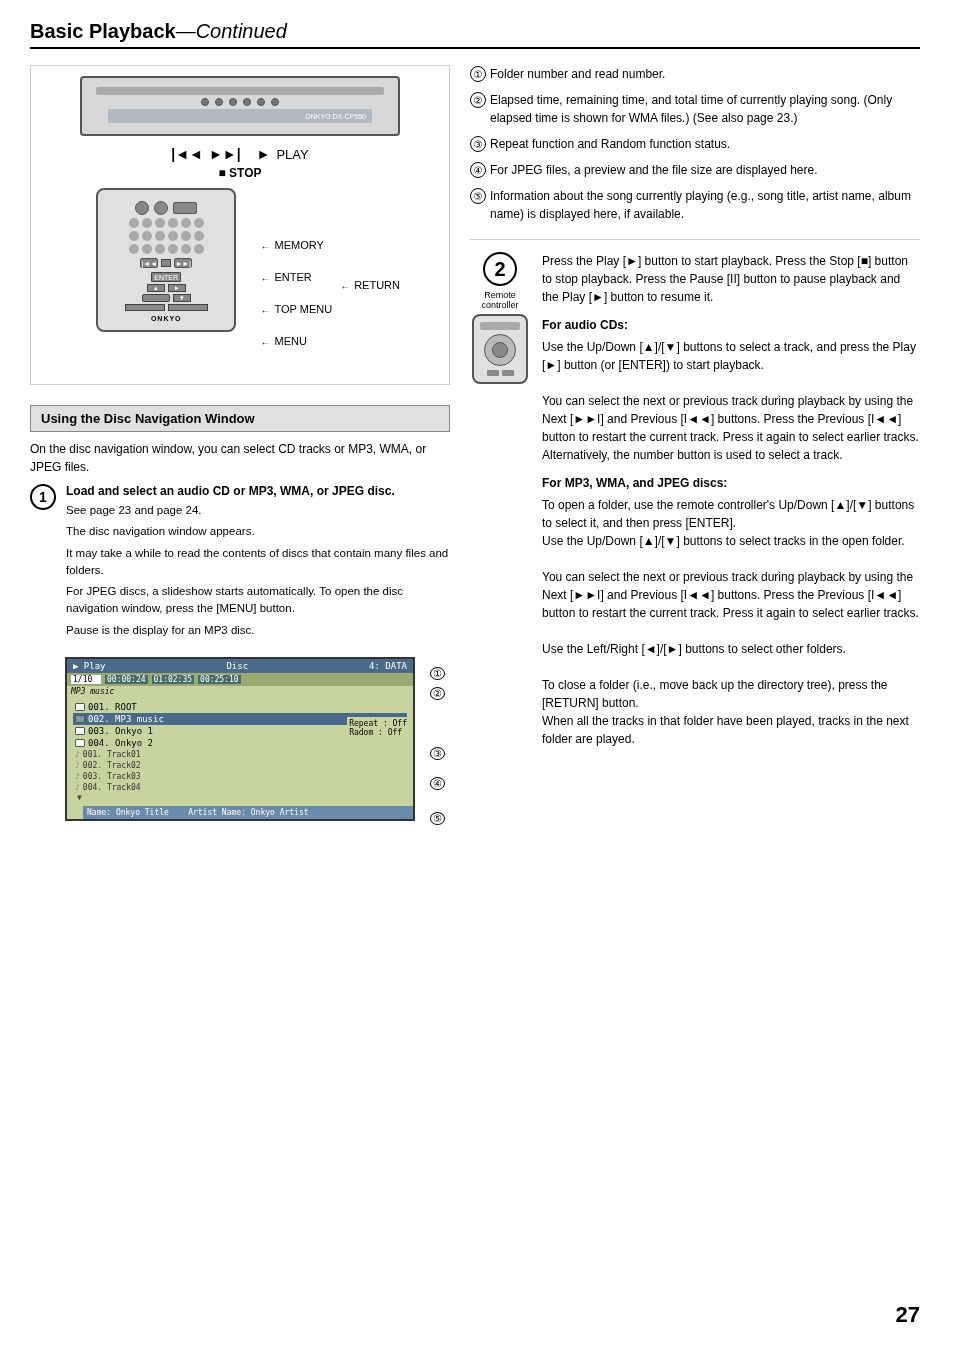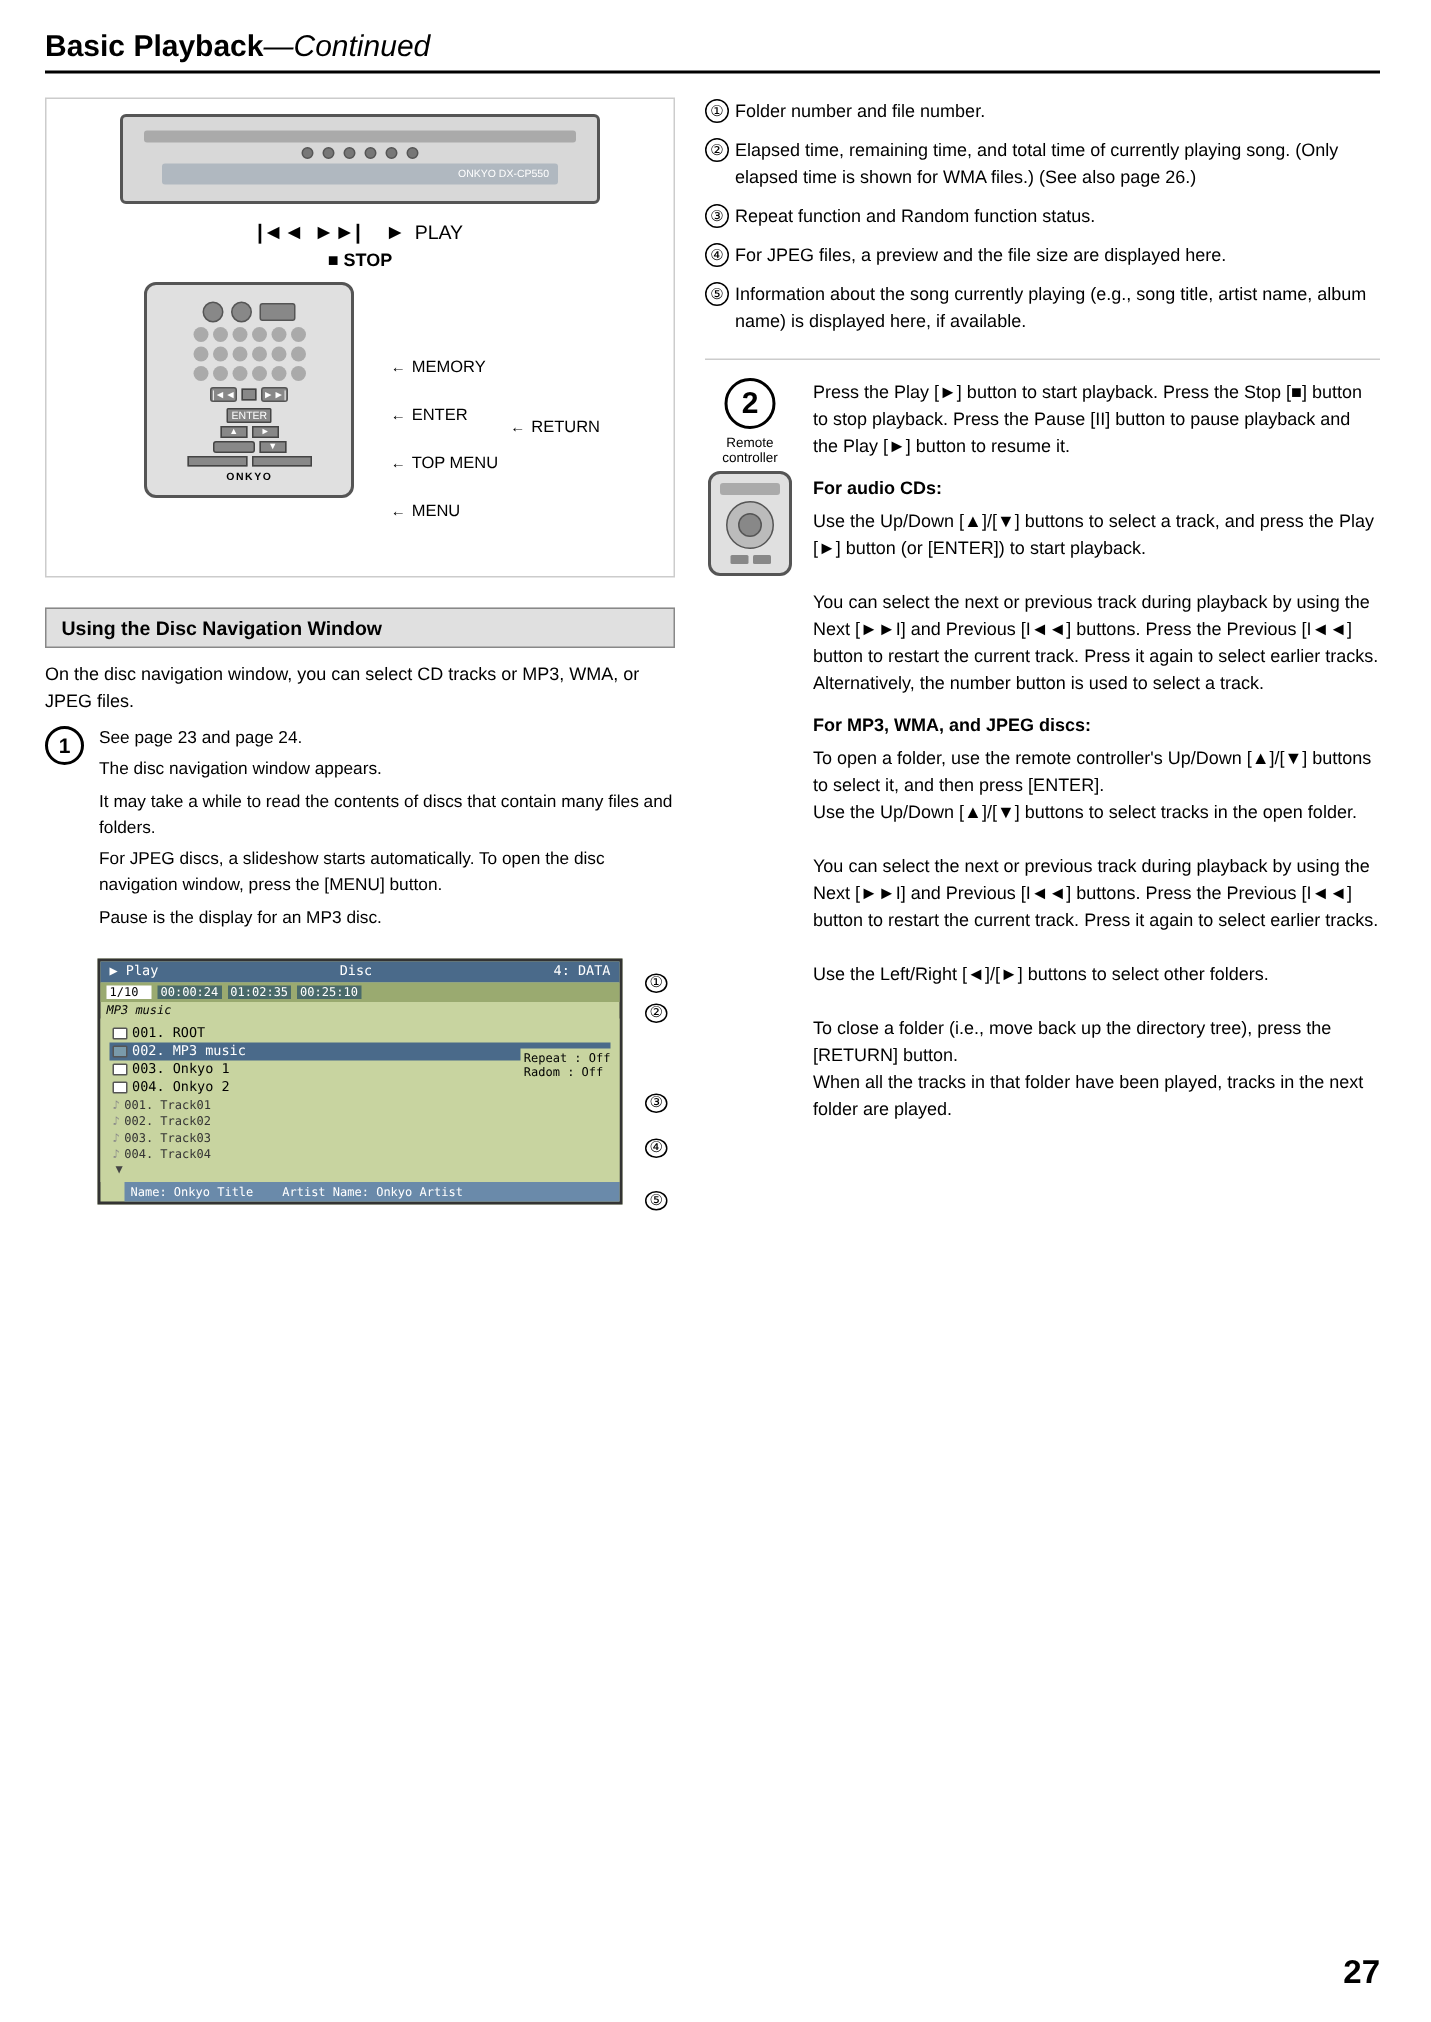--- a/index.html
+++ b/index.html
@@ -528,20 +528,21 @@
 
       <div>
         <div class="nav-section-title">Using the Disc Navigation Window</div>
 
 
         <p class="desc-text">On the disc navigation window, you can select CD tracks or MP3, WMA, or JPEG files.</p>
 
         <div class="step-container">
           <div class="step-number">1</div>
           <div class="step-content">
+            <div class="step-title">Load and select an audio CD or MP3, WMA, or JPEG disc.</div>
             <p class="step-text">See page 23 and page 24.</p>
             <p class="step-text">The disc navigation window appears.</p>
             <p class="step-text">It may take a while to read the contents of discs that contain many files and folders.</p>
             <p class="step-text">For JPEG discs, a slideshow starts automatically. To open the disc navigation window, press the [MENU] button.</p>
             <p class="step-text">Pause is the display for an MP3 disc.</p>
           </div>
         </div>
 
         <div style="position:relative; margin: 0 auto 10px auto; width:370px;">
           <div class="display-mockup">
@@ -636,26 +637,26 @@
 
       </div>
     </div>
 
     <div class="right-col">
 
       <div class="numbered-list">
 
         <div class="numbered-item">
           <span class="callout-number">①</span>
-          <span class="numbered-item-text">Folder number and file number.</span>
+          <span class="numbered-item-text">Folder number and read number.</span>
         </div>
 
         <div class="numbered-item">
           <span class="callout-number">②</span>
-          <span class="numbered-item-text">Elapsed time, remaining time, and total time of currently playing song. (Only elapsed time is shown for WMA files.) (See also page 26.)</span>
+          <span class="numbered-item-text">Elapsed time, remaining time, and total time of currently playing song. (Only elapsed time is shown for WMA files.) (See also page 23.)</span>
         </div>
 
         <div class="numbered-item">
           <span class="callout-number">③</span>
           <span class="numbered-item-text">Repeat function and Random function status.</span>
         </div>
 
         <div class="numbered-item">
           <span class="callout-number">④</span>
           <span class="numbered-item-text">For JPEG files, a preview and the file size are displayed here.</span>

